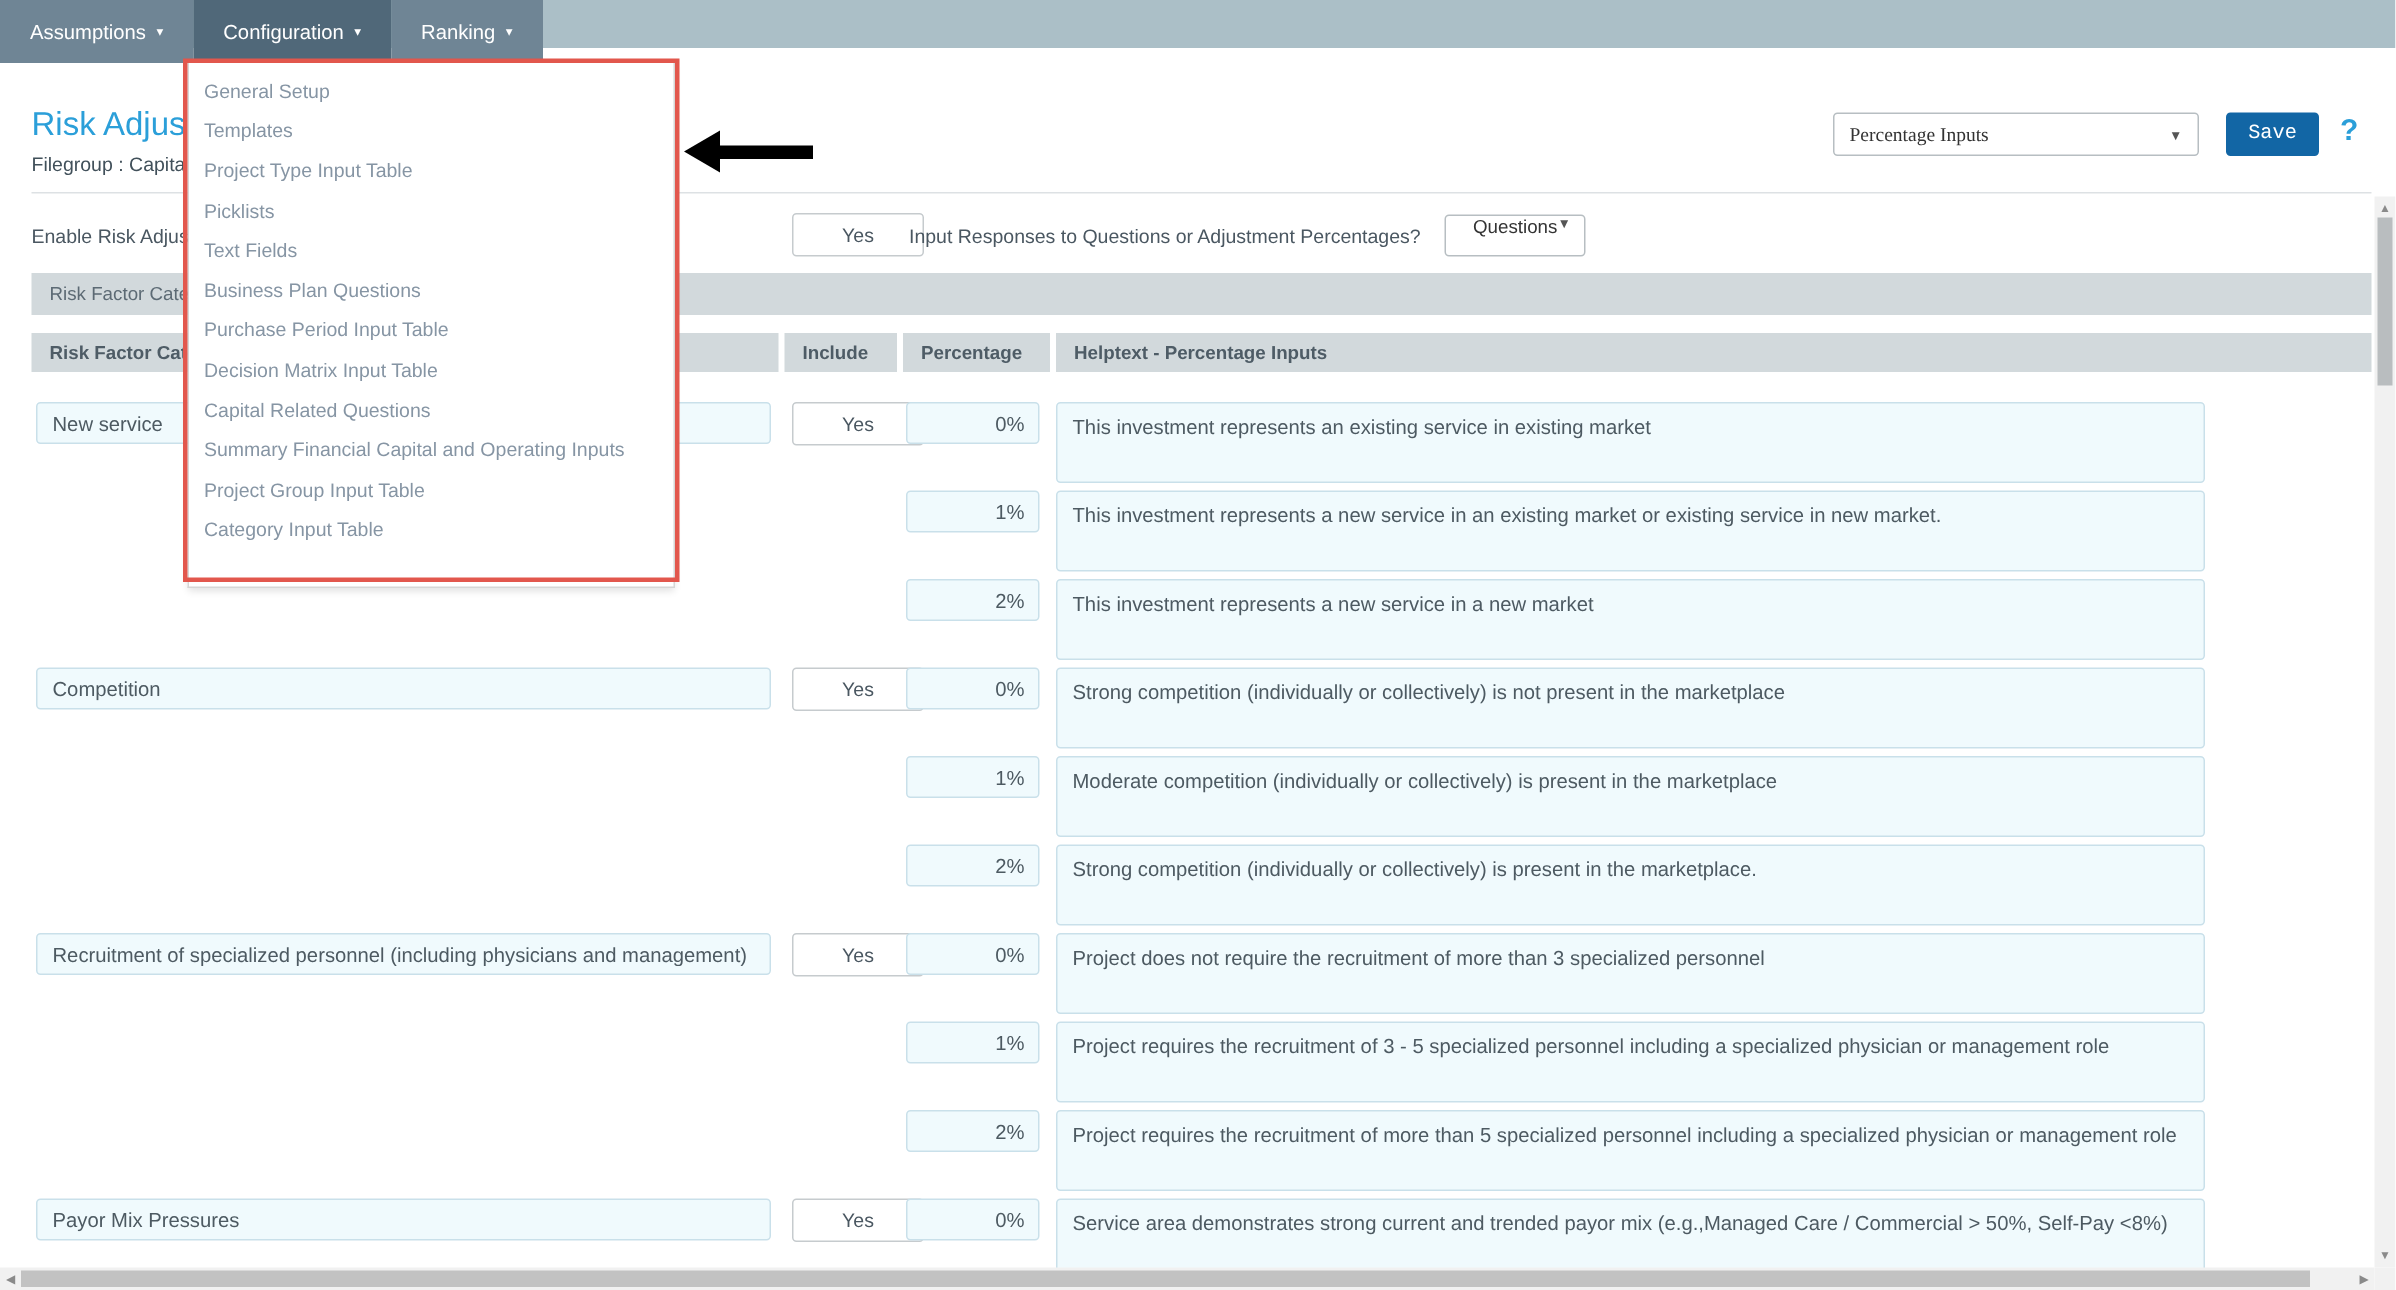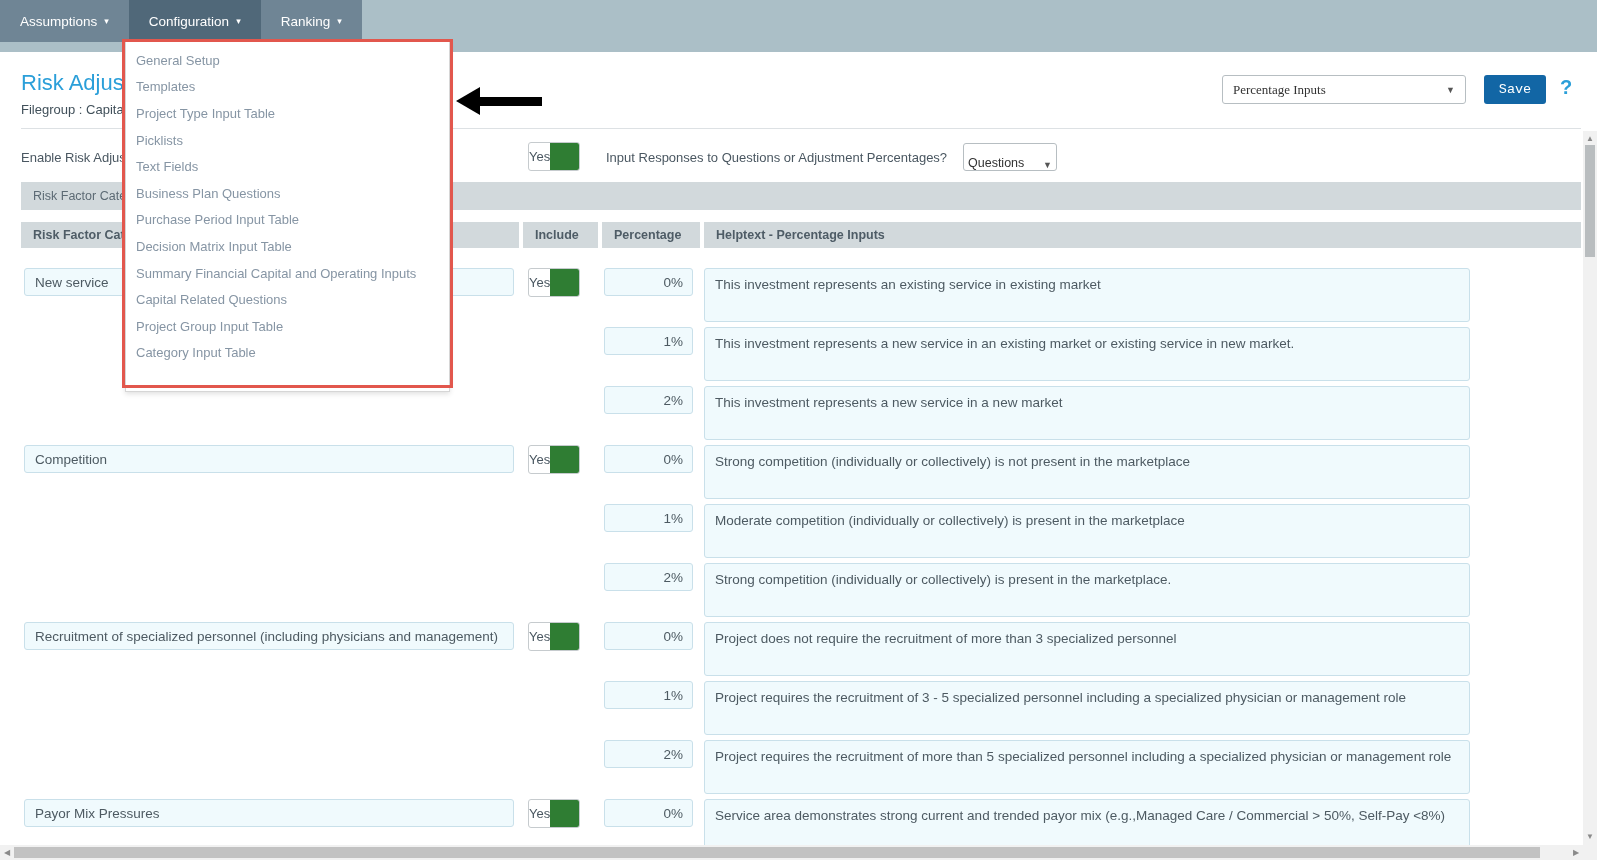--- a/index.html
+++ b/index.html
@@ -1,21 +1,21 @@
 <!DOCTYPE html>
 <html style="--nav_bg: #6f8595; --nav_active_bg: #506879; --nav_filler_bg: #abbfc7; --title_blue: #2b9fd9; --save_blue: #1266a5; --toggle_green: #2f7d33; --highlight_red: #e2574d; --header_gray: #d2d9dc; --field_bg: #f0fafd; --field_border: #c9e0ea;"><head>
 <meta charset="utf-8">
 <style>
   * { box-sizing: border-box; margin: 0; padding: 0; }
   html,body { width:1597px; height:860px; overflow:hidden;
     font-family:"Liberation Sans", sans-serif; background:#fff; }
   .page { position:relative; width:1597px; height:860px; background:#fff; }
 
   
-  .nav { position:absolute; left:0; top:0; width:100%; height:52px;
+  .nav { position:absolute; left:0; top:0; width:100%; height:32px;
     background:var(--nav_filler_bg,#abbfc7); display:flex; z-index:5; }
   .nav-item { height:42px; display:flex; align-items:center; gap:7px;
     padding:0 20px; background:var(--nav_bg,#6f8595); color:#fff; font-size:13.5px; cursor:pointer; }
   .nav-item.active { background:var(--nav_active_bg,#506879);justify-content:space-between; }
   .nav-caret { font-size:9px; color:#fff; }
 
   
   .page-title { position:absolute; left:21px; top:70px; font-size:22px;
     color:var(--title_blue,#2b9fd9); white-space:nowrap; }
   .page-subtitle { position:absolute; left:21px; top:102px; font-size:13px; color:#41505a; }
@@ -27,29 +27,29 @@
   .sel-caret { font-size:9px; color:#555; }
   .save-btn { position:absolute; left:1484px; top:75px; width:62px; height:29px;
     background:var(--save_blue,#1266a5); color:#fff; border:none; border-radius:3px;
     font-size:13.5px; font-family:Liberation Mono, monospace; cursor:pointer; }
   .help-q { position:absolute; left:1560px; top:76px; font-size:20px; font-weight:bold;
     color:var(--title_blue,#2b9fd9); cursor:pointer; }
   .divider { position:absolute; left:21px; top:128px; width:1560px; height:1px; background:#dde1e4; }
 
   
   .enable-label { position:absolute; left:21px; top:150px; font-size:13px; color:#4a5761; white-space:nowrap; }
-  .toggle { position:absolute; width:52px; height:29px; background:#fff;
-    border:1px solid #c6cbce; border-radius:3px; display:flex; overflow:hidden; cursor:pointer; }
+  .toggle { position:absolute; width:88px; height:29px; background:#fff;
+    border:1px solid #c6cbce; border-radius:3px; display:flex; overflow:hidden; cursor:pointer;flex-direction:column; }
   .toggle-label { flex:1; text-align:center; line-height:27px; font-size:13px; color:#4a5761; }
   .toggle-green { width:33px; background:var(--toggle_green,#2f7d33); }
   .toggle.settings-pos { left:528px; top:142px; }
   .question-label { position:absolute; left:606px; top:150px; font-size:13px; color:#4a5761; white-space:nowrap; }
   .mode-select { position:absolute; left:963px; top:143px; width:94px; height:28px;
     border:1px solid #b7bec2; border-radius:3px; background:#fff; display:flex;
-    align-items:flex-end; padding:0 4px; font-size:12.5px; color:#333; cursor:pointer; }
+    align-items:flex-start; padding:0 18px; font-size:12.5px; color:#333; cursor:pointer; }
   .mode-select .sel-caret { margin-left:auto; }
 
   
   .section-bar { position:absolute; left:21px; top:182px; width:1560px; height:28px;
     background:var(--header_gray,#d2d9dc); display:flex; align-items:center;
     padding-left:12px; font-size:12.5px; color:#5c6a74; }
   .hdr-cell { position:absolute; top:222px; height:26px; background:var(--header_gray,#d2d9dc);
     display:flex; align-items:center; padding-left:12px; font-size:12.5px;
     font-weight:bold; color:#4e5c66; }
   .hdr-cat { left:21px;  width:498px; }
@@ -235,22 +235,22 @@
   <div class="menu-panel">
     <div>
         <div class="menu-item">General Setup</div>
         <div class="menu-item">Templates</div>
         <div class="menu-item">Project Type Input Table</div>
         <div class="menu-item">Picklists</div>
         <div class="menu-item">Text Fields</div>
         <div class="menu-item">Business Plan Questions</div>
         <div class="menu-item">Purchase Period Input Table</div>
         <div class="menu-item">Decision Matrix Input Table</div>
+        <div class="menu-item">Capital Related Questions</div>
         <div class="menu-item">Summary Financial Capital and Operating Inputs</div>
-        <div class="menu-item">Capital Related Questions</div>
         <div class="menu-item">Project Group Input Table</div>
         <div class="menu-item">Category Input Table</div>
       </div>
   </div>
   <div class="highlight-box"></div>
   <div class="annot-arrow">
     <span class="arrow-head"></span>
     <span class="arrow-shaft"></span>
   </div>
 

